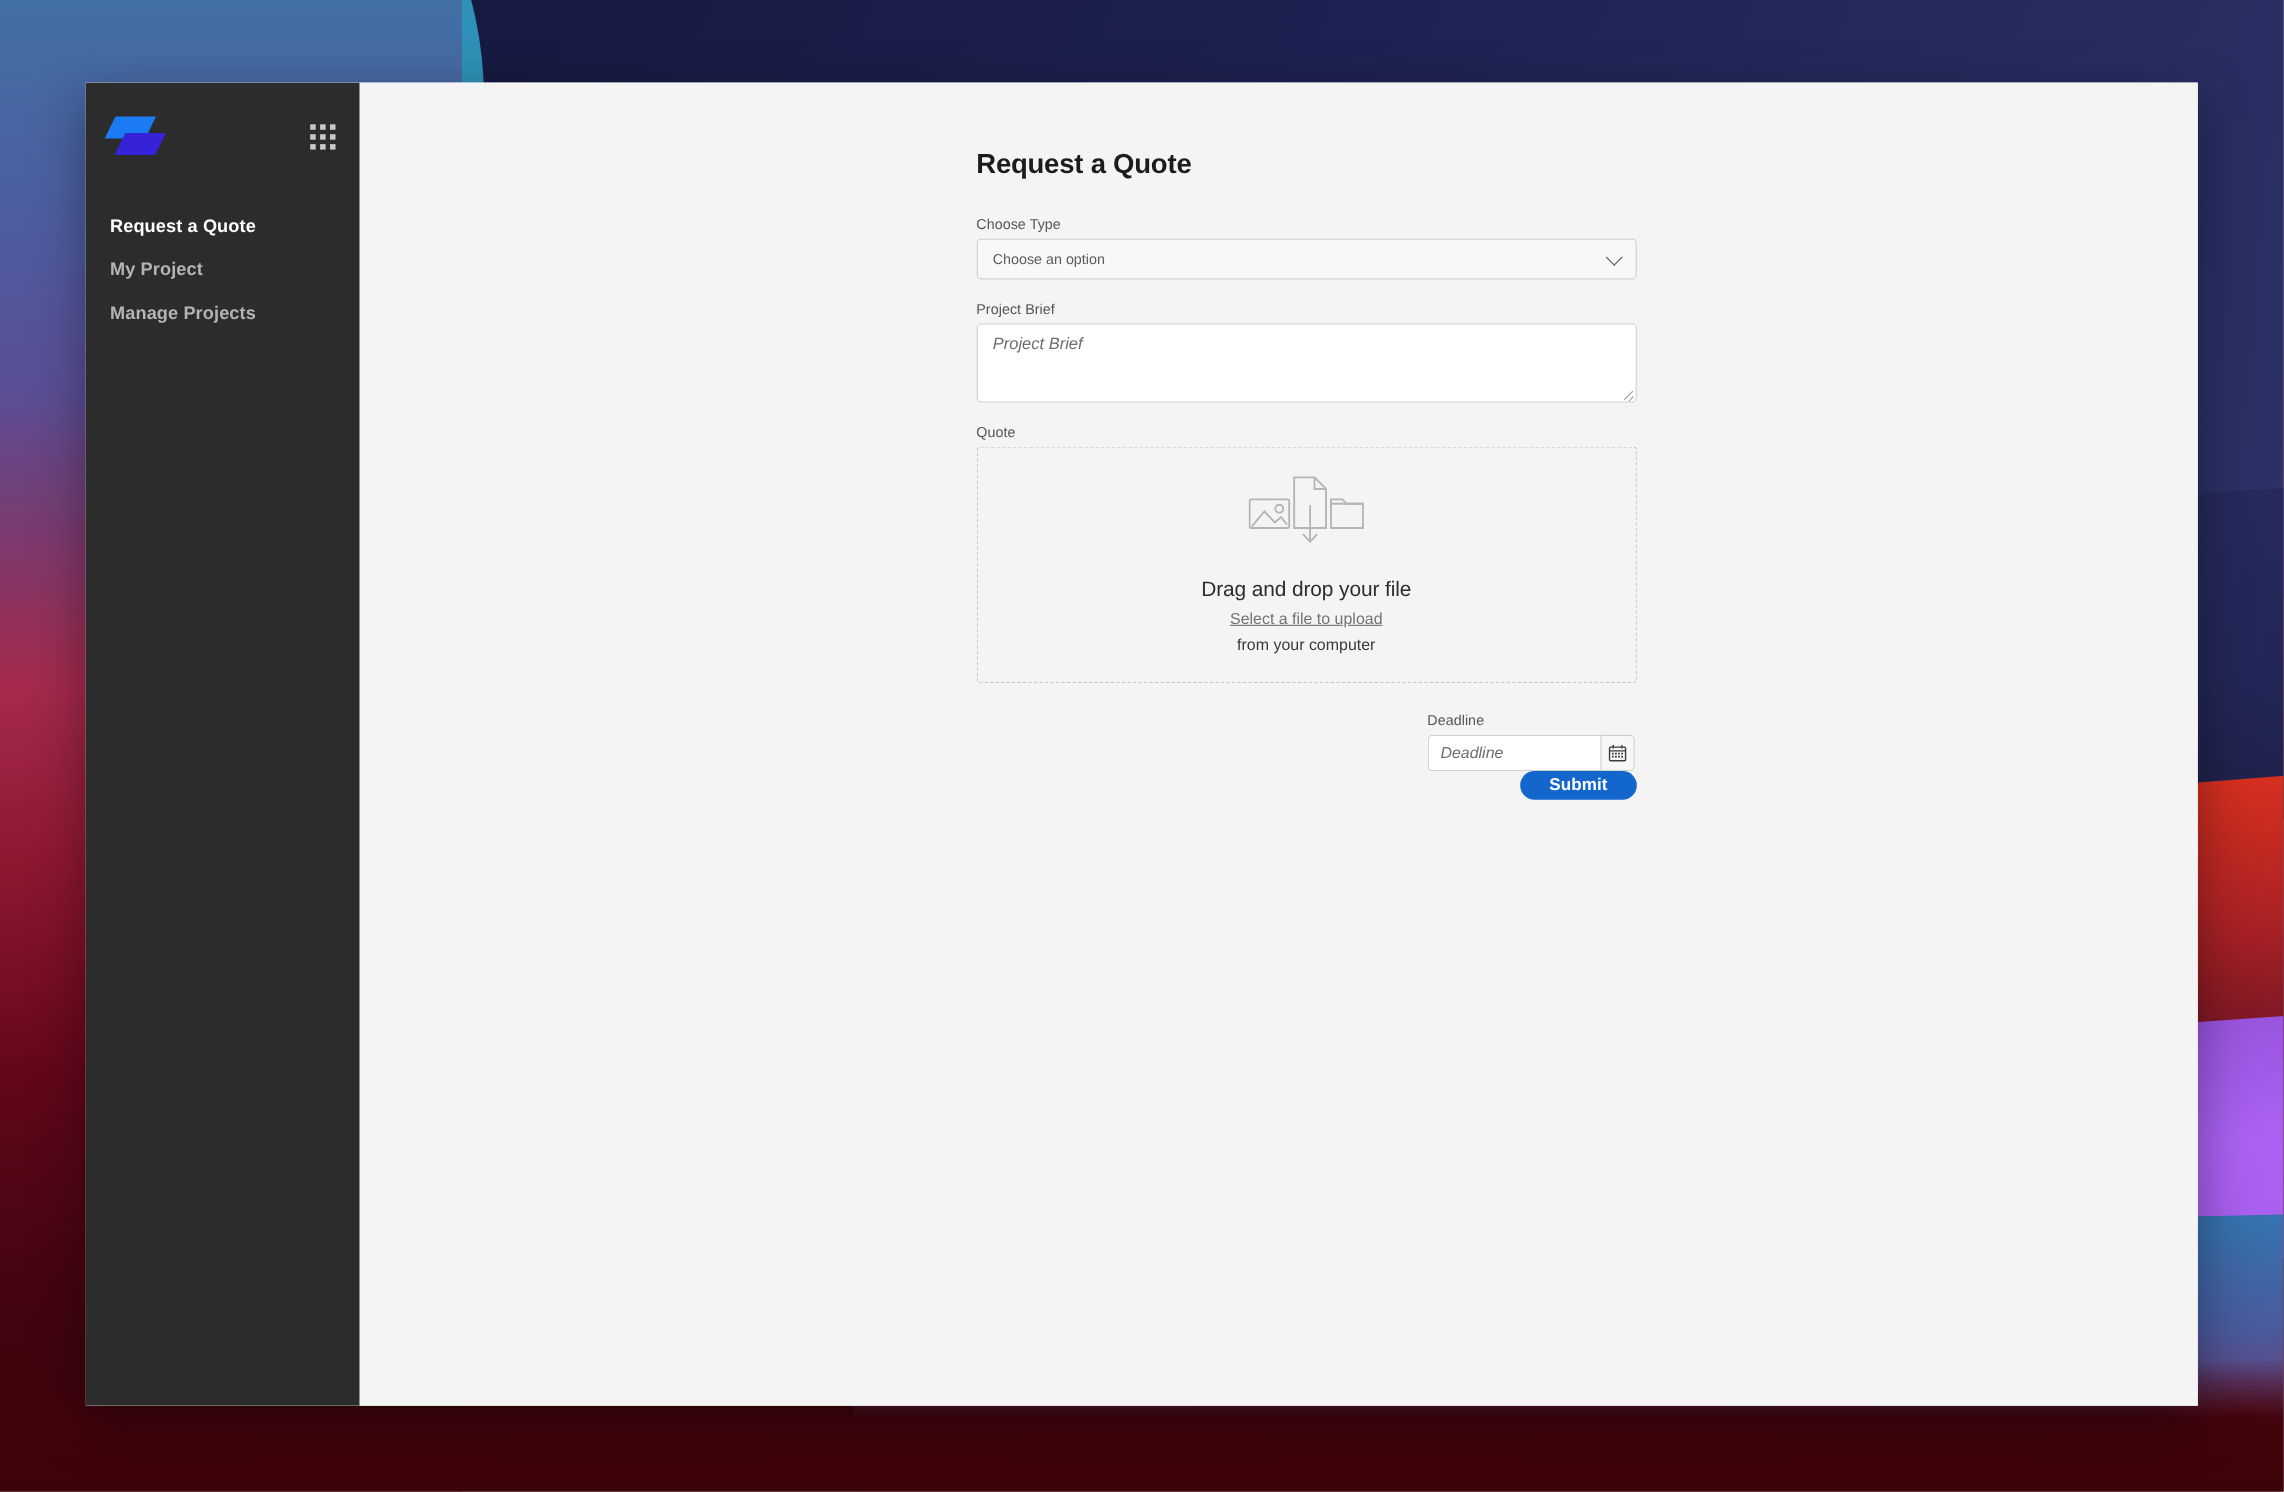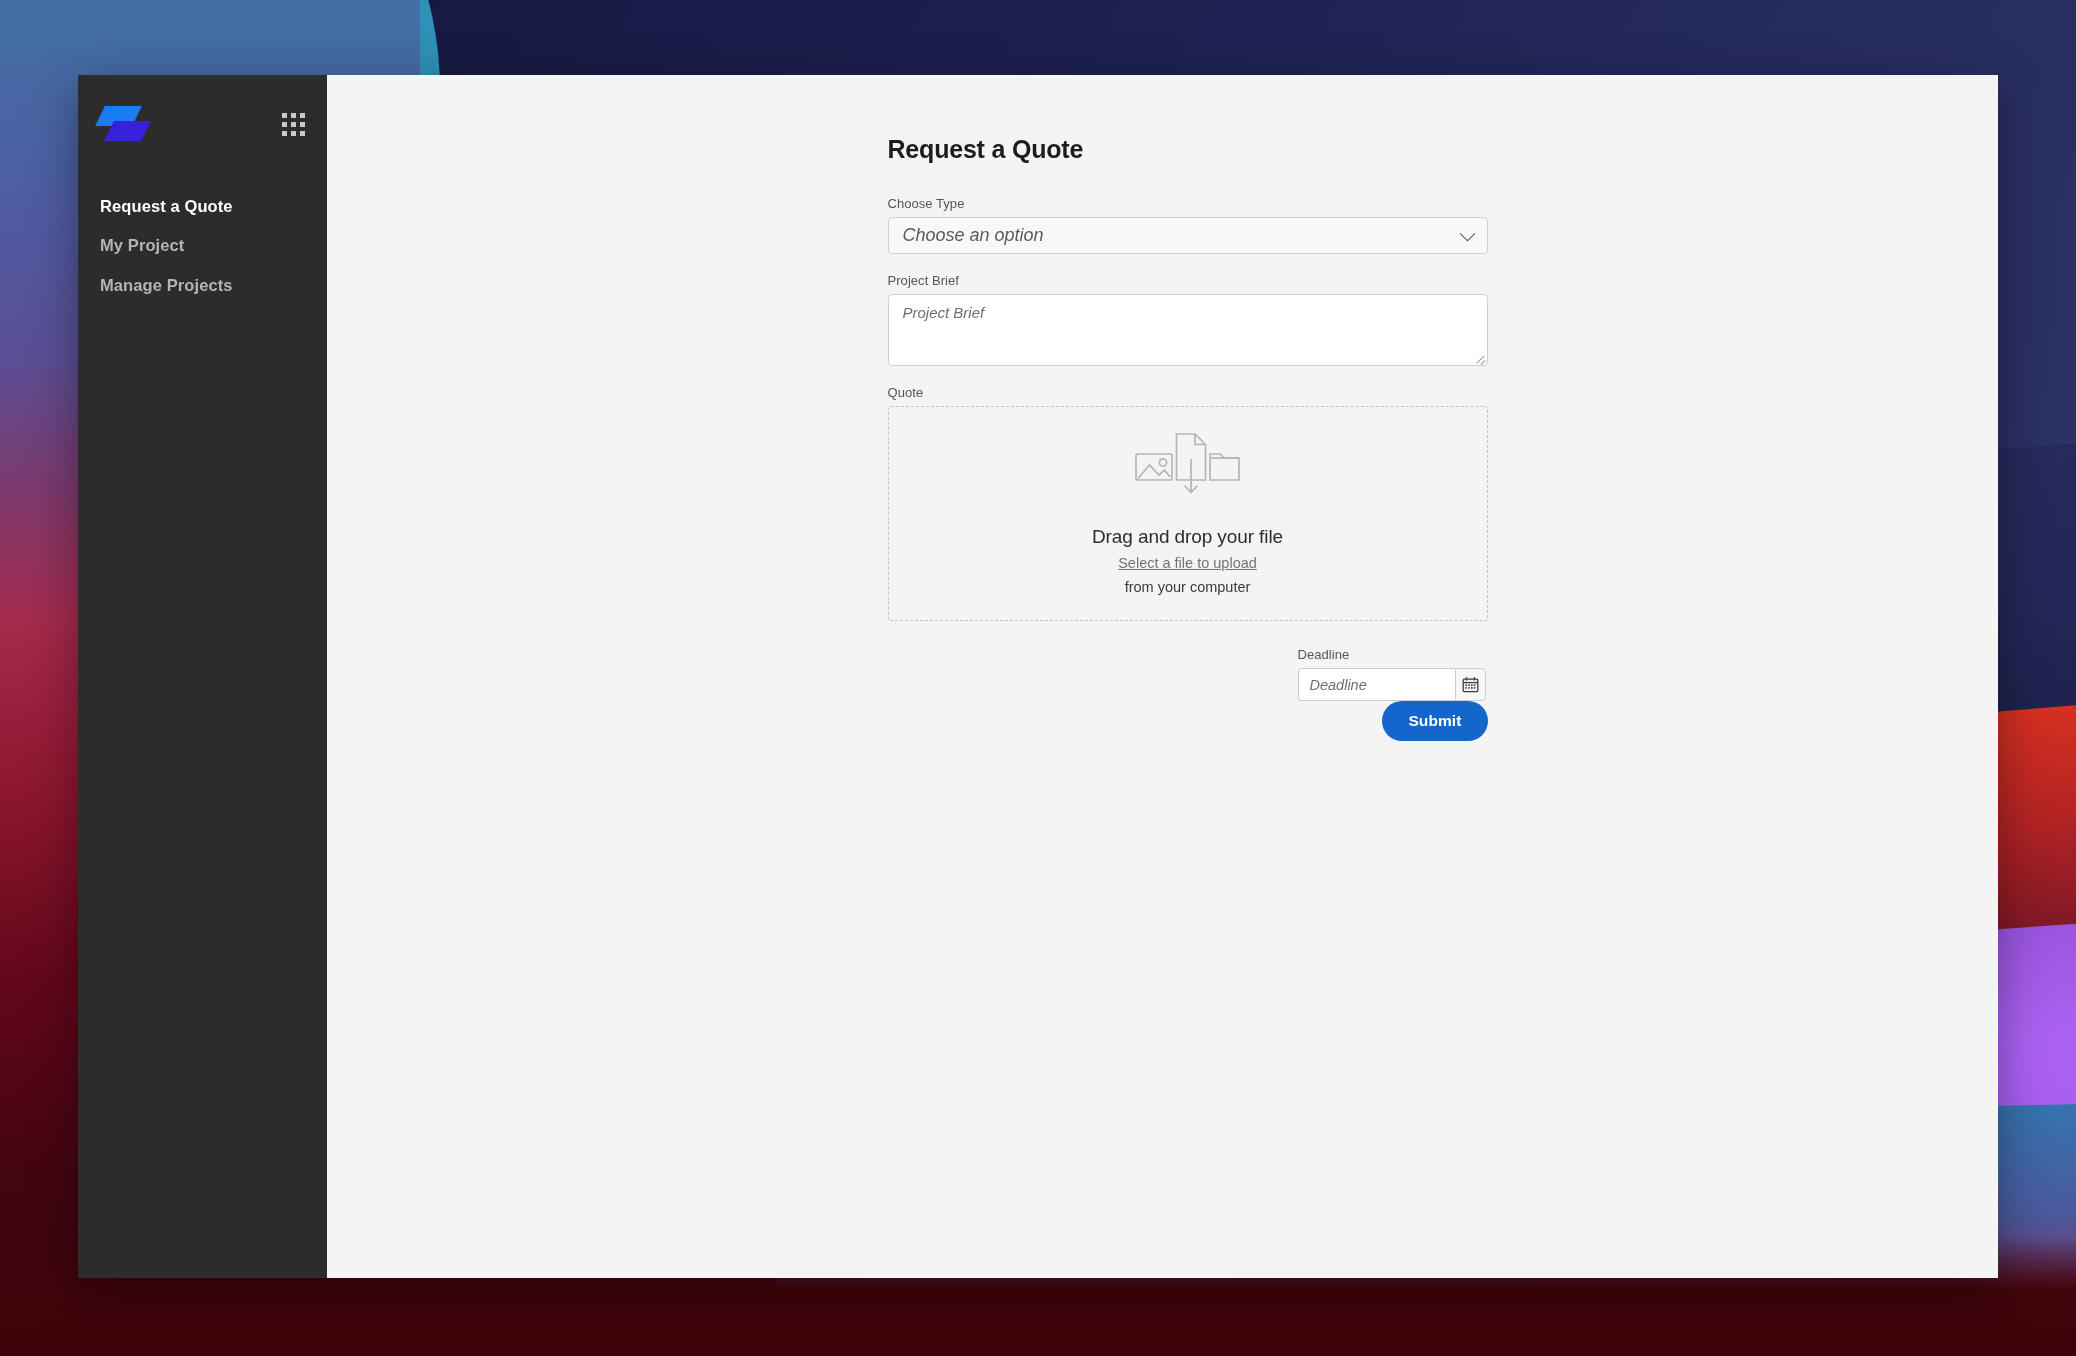--- a/index.html
+++ b/index.html
@@ -186,22 +186,21 @@
     height: 37px;
     background: #f8f8f8;
     border: 1px solid #cfcfcf;
     border-radius: 4px;
     display: flex;
     align-items: center;
     padding: 0 14px;
     cursor: pointer;
   }
   .select-value {
-    font-size: 18px;
-    font-style: italic;
+    font-size: 13px;
     color: #5b5b5b;
   }
   .chevron {
     position: absolute;
     right: 14px;
     top: 50%;
     width: 11px; height: 11px;
     border-right: 1.6px solid #555;
     border-bottom: 1.6px solid #555;
     transform: translateY(-70%) rotate(45deg);
@@ -320,21 +319,21 @@
   }
 
   #submit-button {
     background: #1266cc;
     color: #ffffff;
     font-size: 15.5px;
     font-weight: bold;
     border: none;
     border-radius: 22px;
     padding: 0 26px;
-    height: 40px;
+    height: 26px;
     cursor: pointer;
     font-family: "Liberation Sans", sans-serif;
     letter-spacing: 0.1px;
   }
 </style>
 </head>
 <body>
 
 <div id="desktop">
   <div id="wp-navy"></div>

